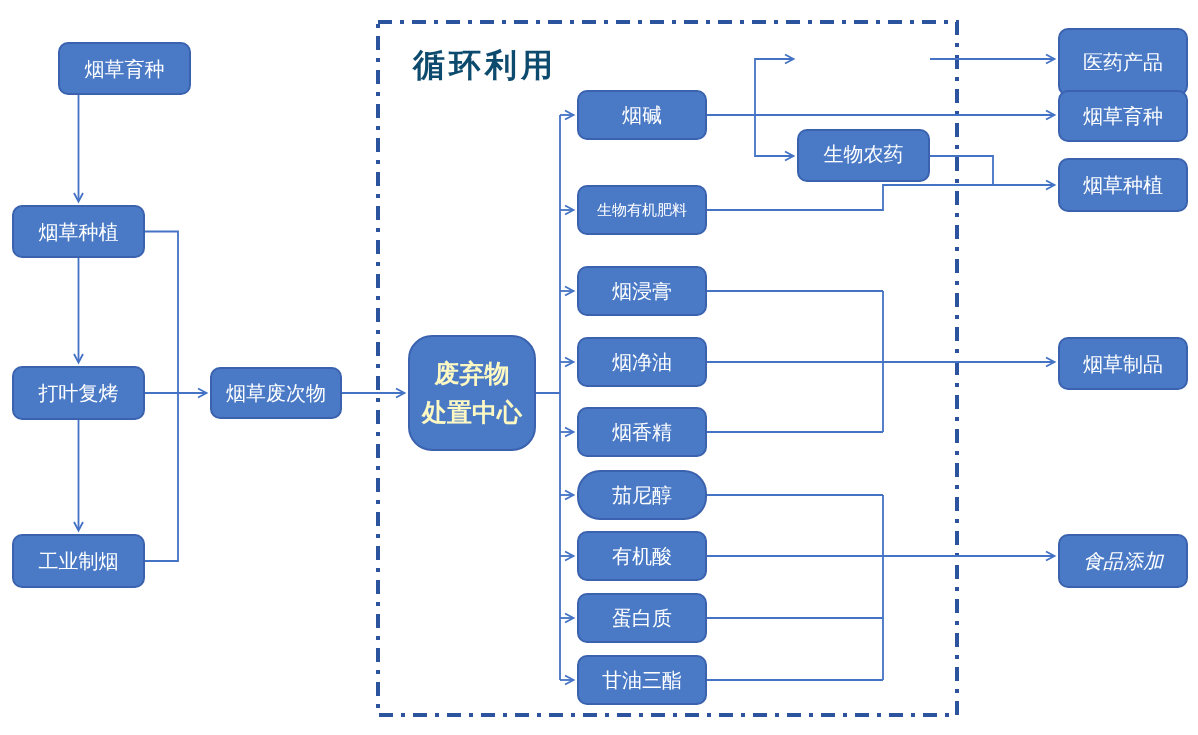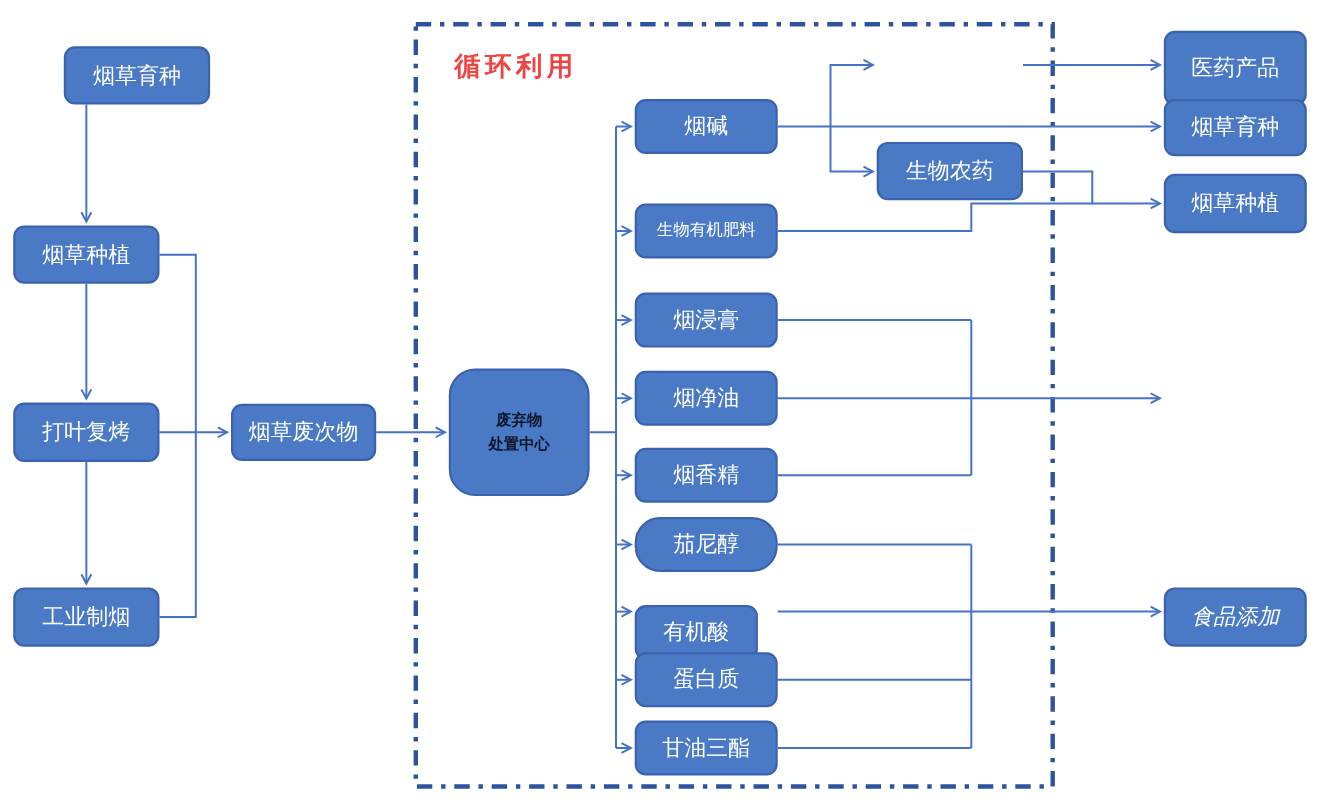--- a/index.html
+++ b/index.html
@@ -8,48 +8,48 @@
     font-family:"Liberation Sans",sans-serif;
   }
   #wires{position:absolute;left:0;top:0;width:1198px;height:735px;}
   .node{
     position:absolute;display:flex;align-items:center;justify-content:center;
     background:#4a7ac6;border:2px solid #3a62ae;border-radius:10px;
     color:#ffffff;font-size:20px;line-height:1.2;text-align:center;
     box-sizing:border-box;white-space:nowrap;
   }
   .node-center{
-    border-radius:24px;color:#0f172a;font-weight:bold;font-size:14px;
+    border-radius:24px;color:#fef9c3;font-weight:bold;font-size:25px;
     flex-direction:column;line-height:1.55;
   }
   #region-title{
-    position:absolute;left:413px;top:44px;color:#ef4444;font-weight:bold;
-    font-size:24px;letter-spacing:4px;white-space:nowrap;
+    position:absolute;left:413px;top:44px;color:#0c4a6e;font-weight:bold;
+    font-size:32px;letter-spacing:4px;white-space:nowrap;
   }
   
   #n-breeding {left:12px; top:42px; width:133px;height:53px;margin-left:46px;}
   #n-planting {left:12px; top:205px;width:133px;height:53px;}
   #n-redrying {left:12px; top:366px;width:133px;height:54px;}
   #n-industry {left:12px; top:534px;width:133px;height:54px;}
   
   #n-waste    {left:210px;top:367px;width:132px;height:52px;}
   #n-center   {left:408px;top:335px;width:128px;height:116px;}
   
   #n-nicotine    {left:577px;top:90px; width:130px;height:50px;}
   #n-fertilizer  {left:577px;top:185px;width:130px;height:50px;font-size:15px;}
   #n-extract     {left:577px;top:266px;width:130px;height:50px;}
   #n-oil         {left:577px;top:337px;width:130px;height:50px;}
   #n-flavor      {left:577px;top:407px;width:130px;height:50px;}
   #n-solanesol   {left:577px;top:470px;width:130px;height:50px;border-radius:23px;}
-  #n-organic     {left:577px;top:531px;width:112px;height:50px;margin-top:19px;}
+  #n-organic     {left:577px;top:531px;width:130px;height:50px;}
   #n-protein     {left:577px;top:593px;width:130px;height:50px;}
   #n-triglyceride{left:577px;top:655px;width:130px;height:50px;}
   
   #n-intermediate{left:797px;top:34px; width:133px;height:50px;}
-  #n-biopesticide{left:797px;top:129px;width:133px;height:53px;}
+  #n-biopesticide{left:797px;top:129px;width:133px;height:53px;font-family:Liberation Mono, monospace;}
   
   #n-pharma      {left:1058px;top:28px; width:130px;height:68px;}
   #n-newtobacco  {left:1058px;top:90px; width:130px;height:52px;}
   #n-replanting  {left:1058px;top:158px;width:130px;height:54px;}
   #n-products    {left:1058px;top:337px;width:130px;height:53px;}
   #n-food        {left:1058px;top:534px;width:130px;height:54px;font-style:italic;}
 </style>
 </head>
 <body>
 
@@ -128,15 +128,16 @@
   <div class="node" id="n-solanesol">茄尼醇</div>
   <div class="node" id="n-organic">有机酸</div>
   <div class="node" id="n-protein">蛋白质</div>
   <div class="node" id="n-triglyceride">甘油三酯</div>
 
   <div class="node" id="n-biopesticide">生物农药</div>
 
   <div class="node" id="n-pharma">医药产品</div>
   <div class="node" id="n-newtobacco">烟草育种</div>
   <div class="node" id="n-replanting">烟草种植</div>
+  <div class="node" id="n-products">烟草制品</div>
   <div class="node" id="n-food">食品添加</div>
 
 </div>
 
 </body></html>

